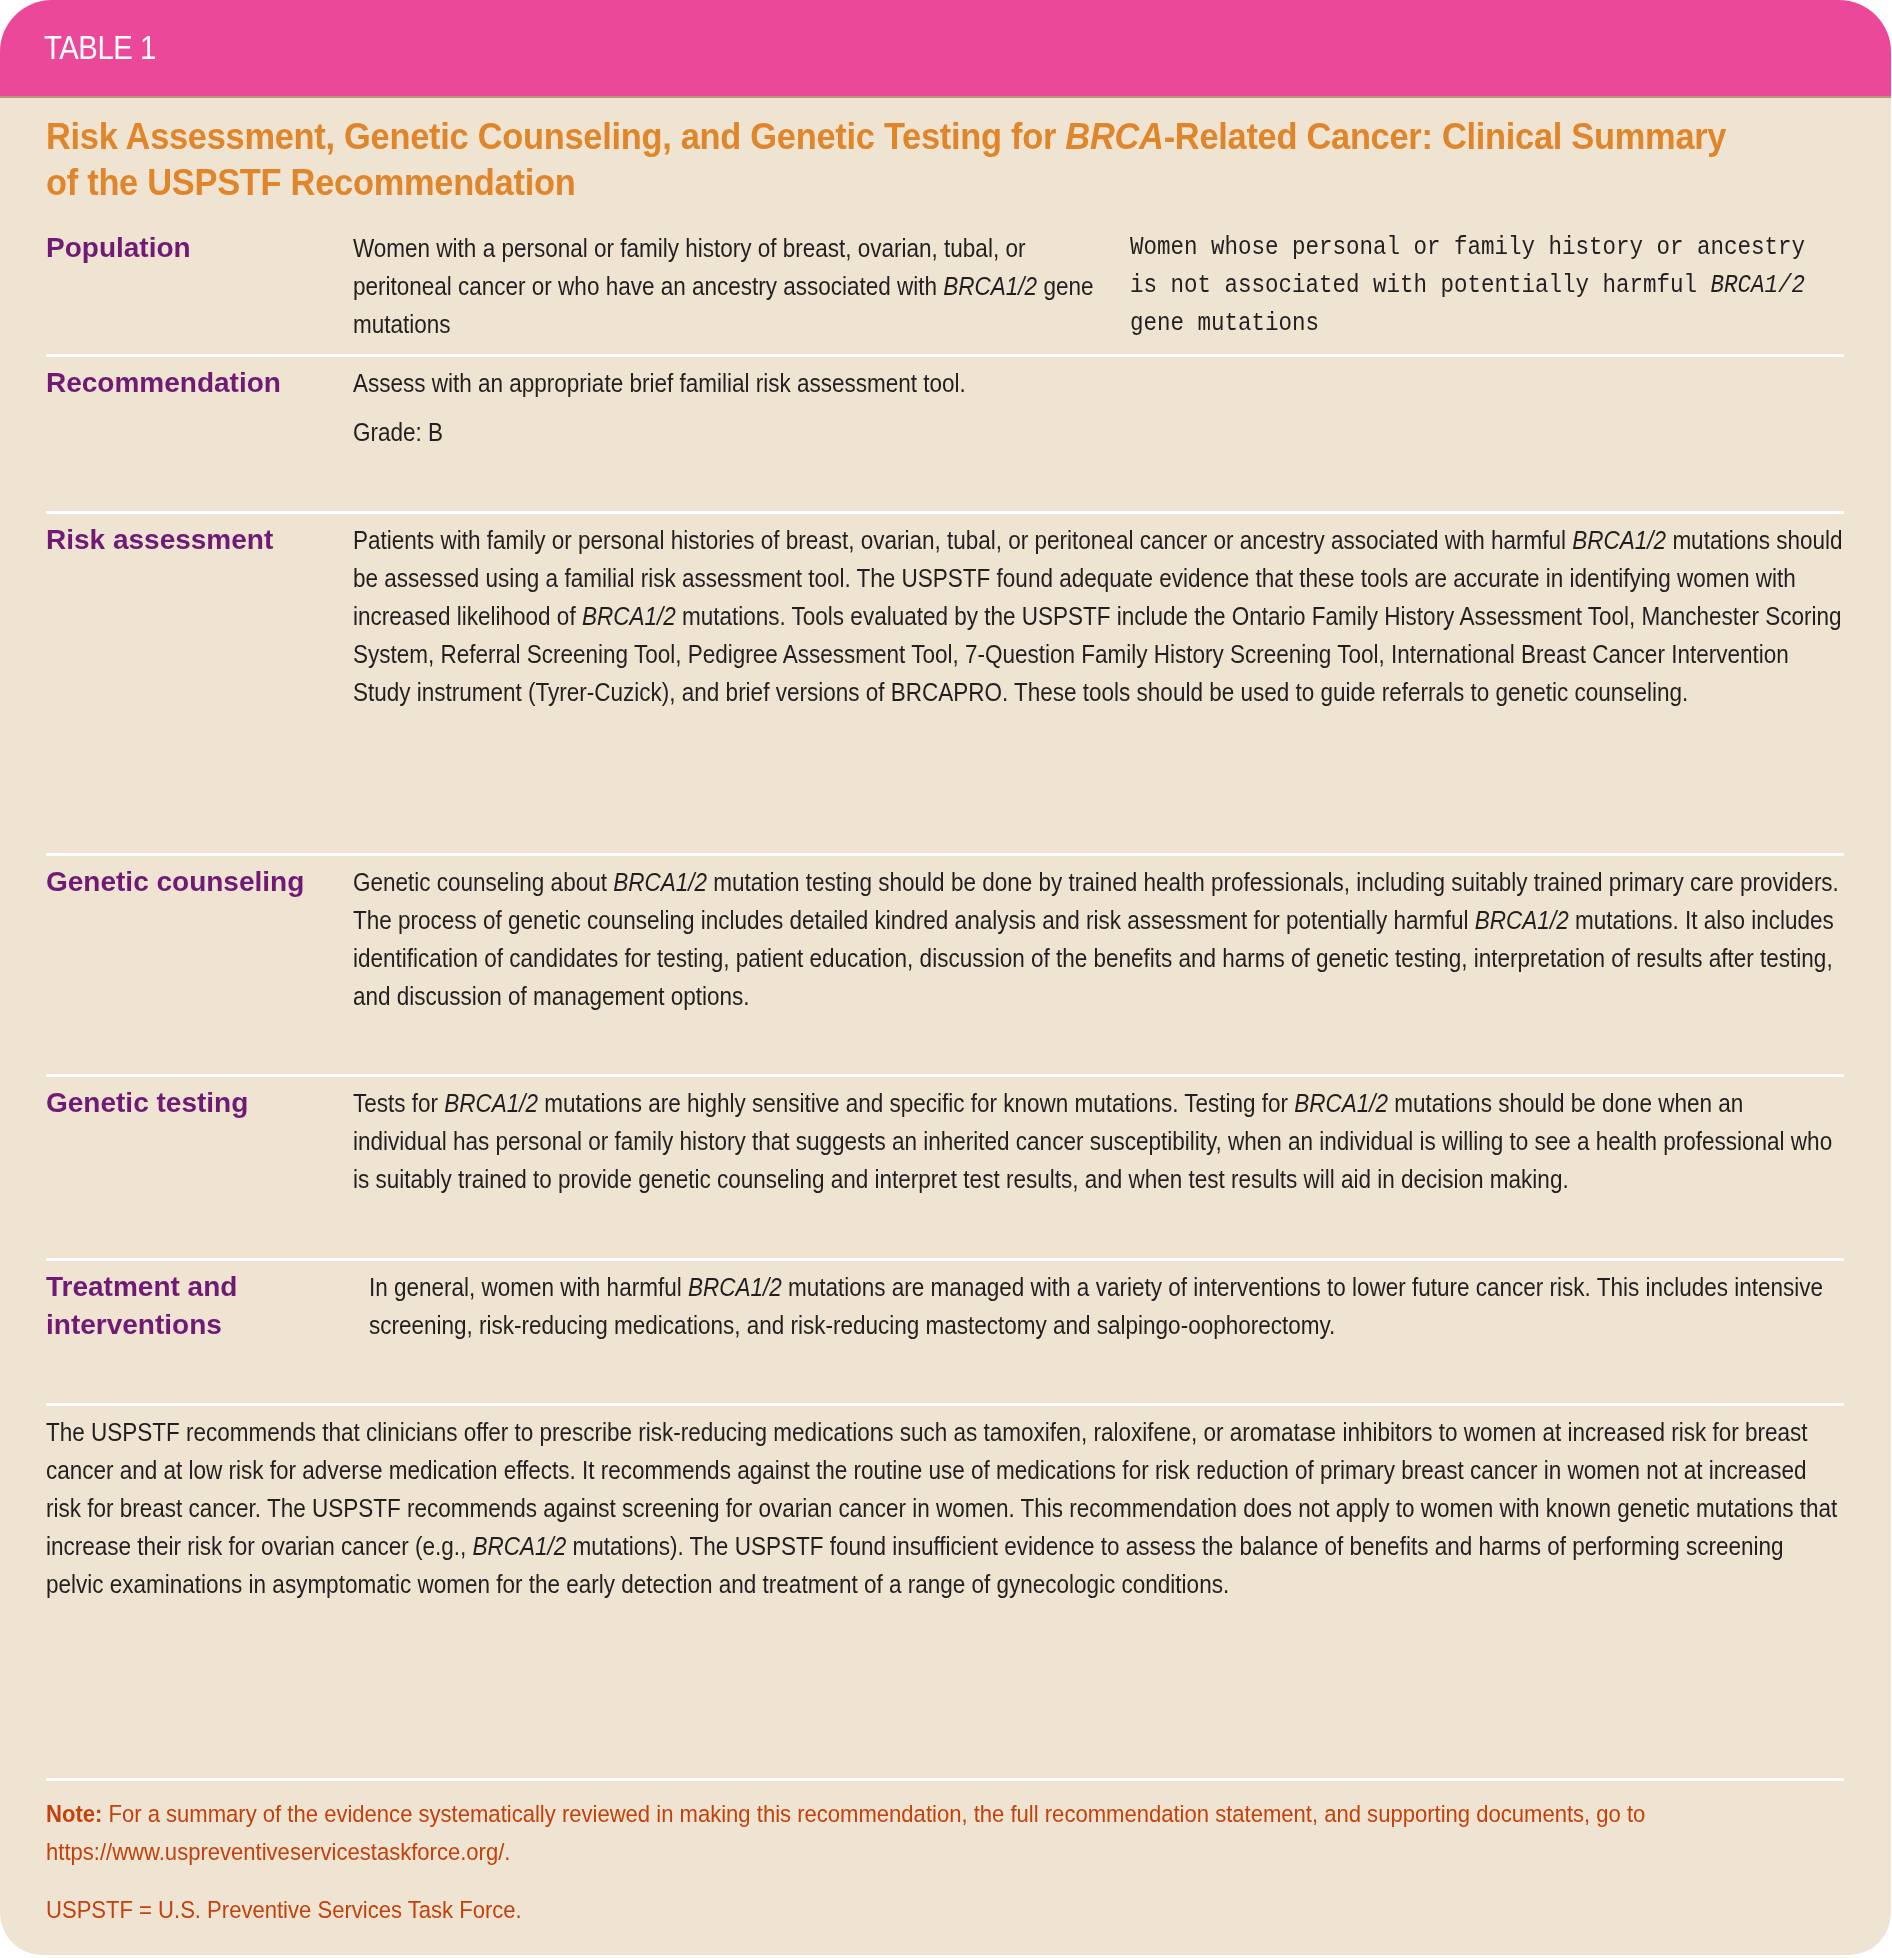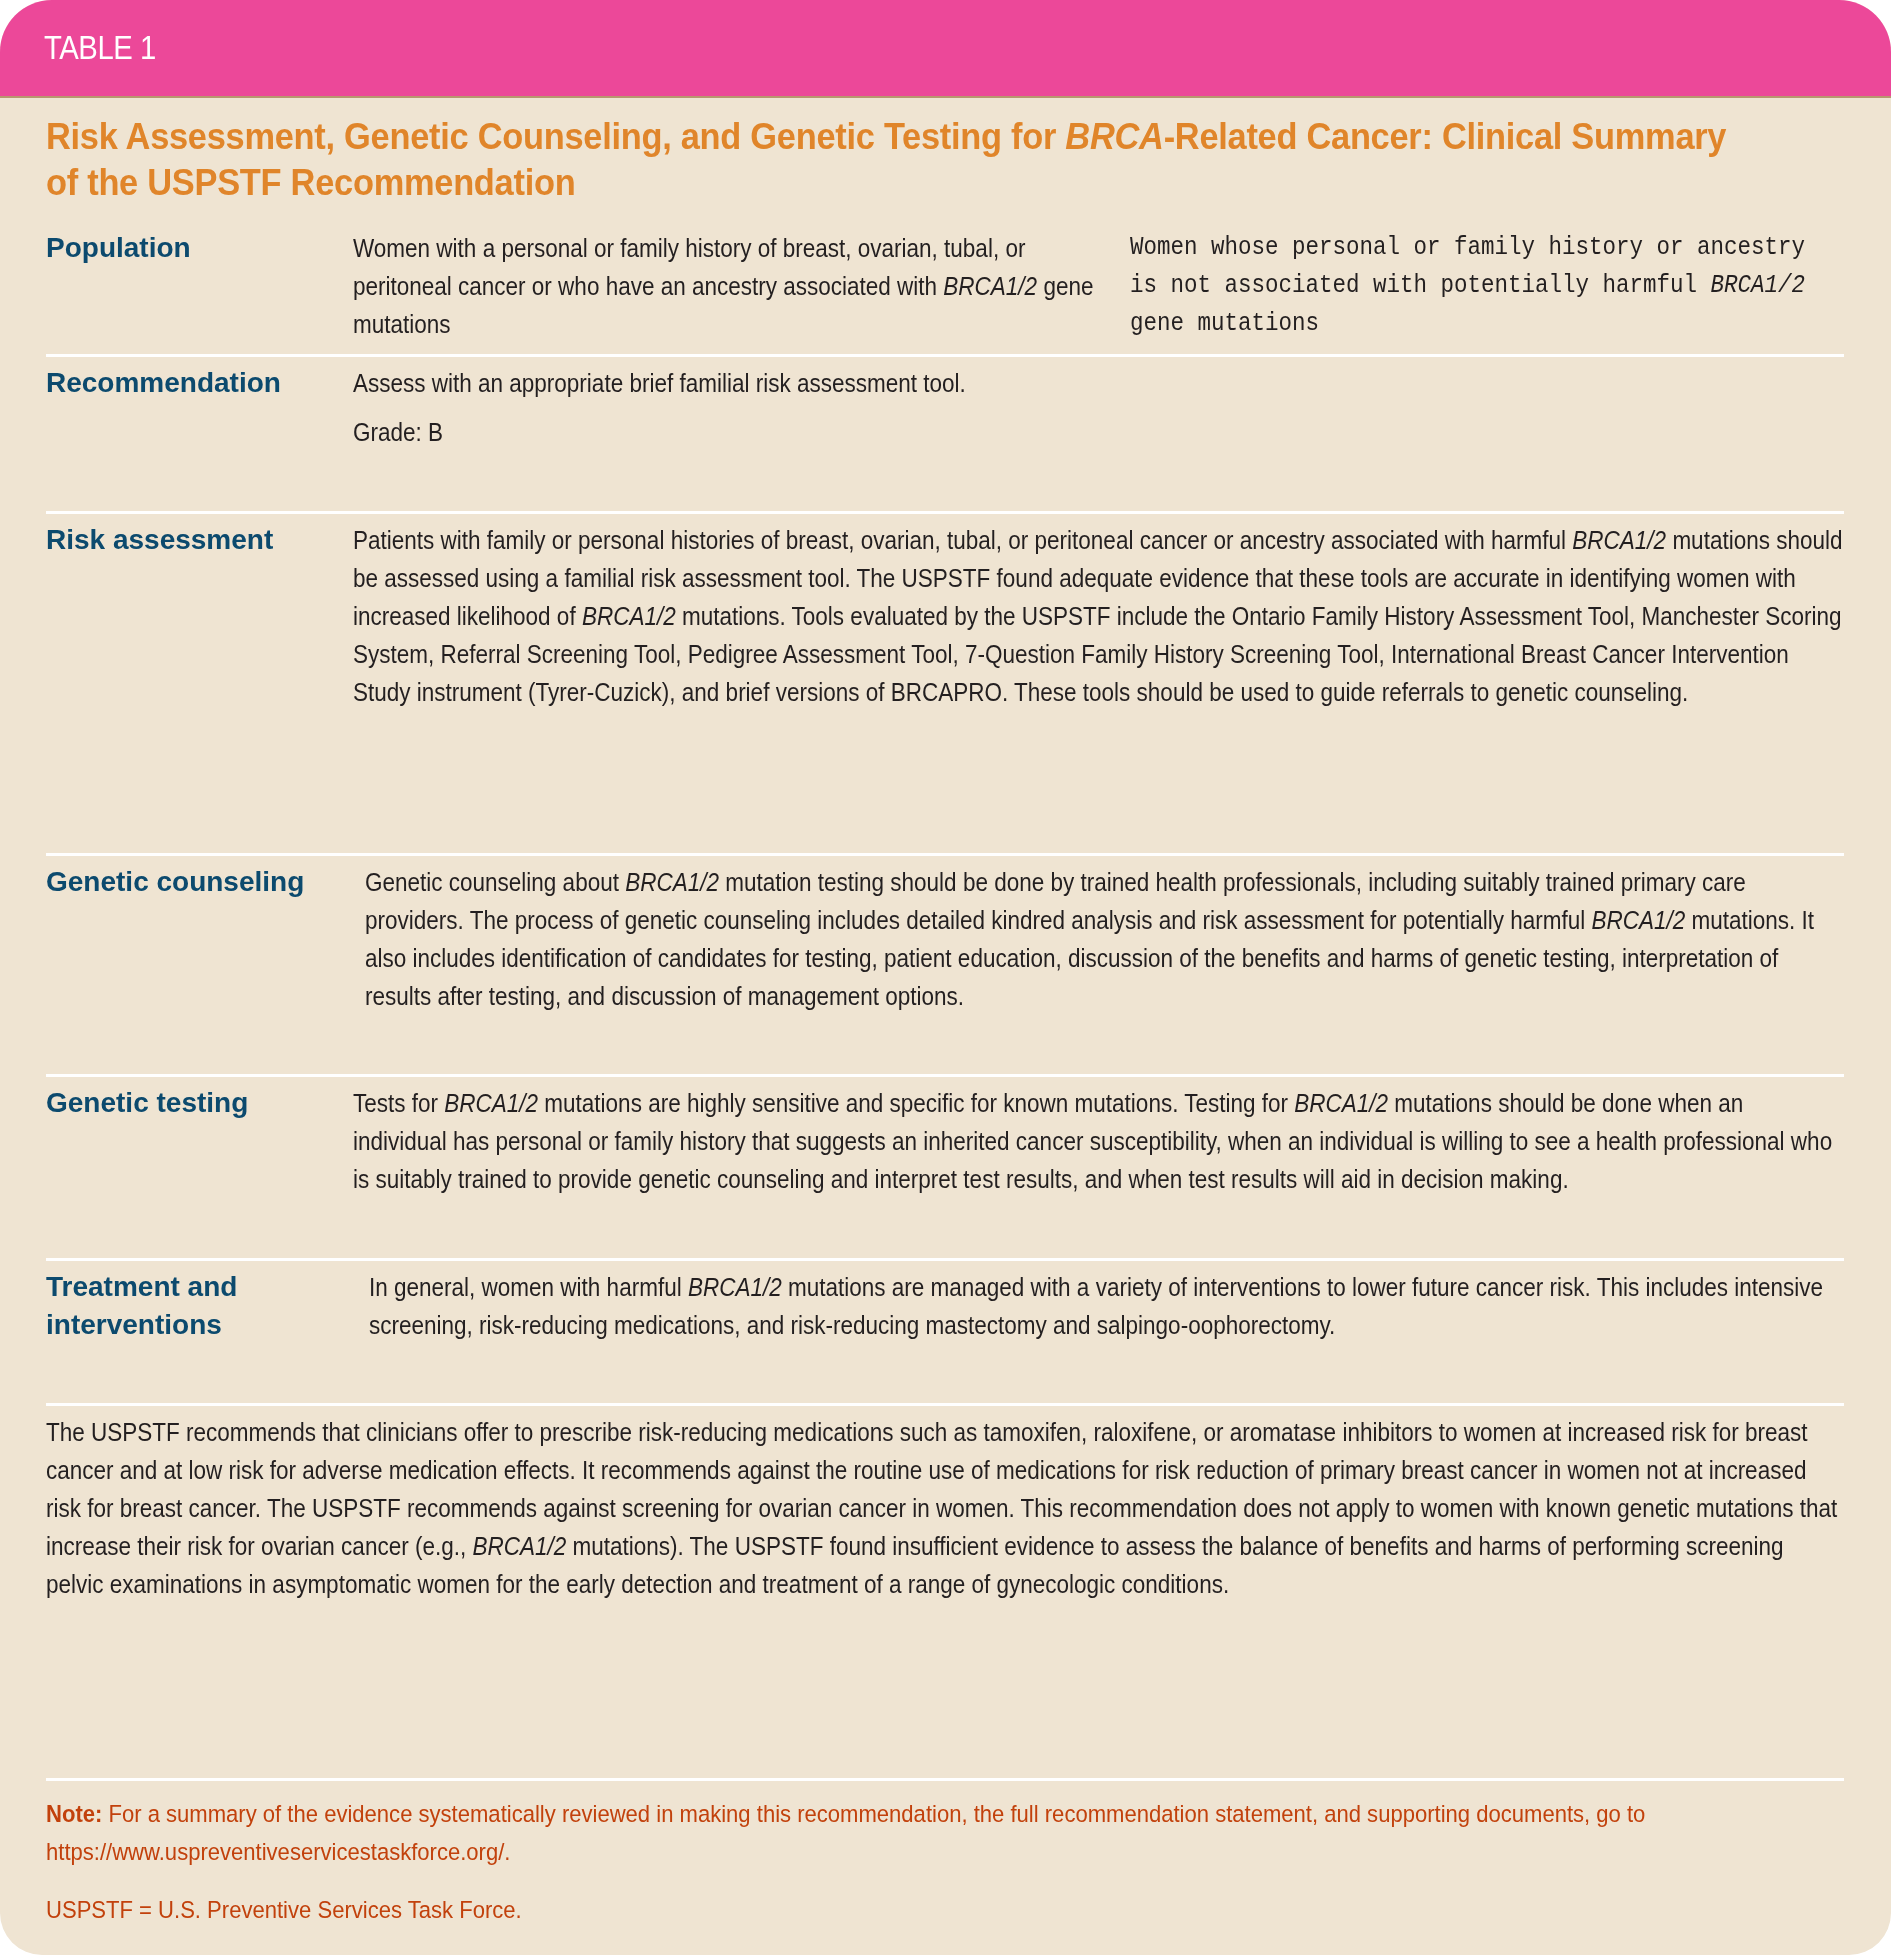--- a/index.html
+++ b/index.html
@@ -49,21 +49,21 @@
     width: 1798px;
   }
   .row {
     position: relative;
     display: flex;
     border-bottom: 3.7px solid #ffffff;
   }
   .row .label {
     width: 307px; flex: none;
     font-weight: bold;
-    color: #0c4a6e;
+    color: #701a75;
     font-size: 28px;
     line-height: 38px;
     padding-top: 7.4px;
   }
   .row .cell {
     color: #231f20;
     font-size: 25px;
     line-height: 38px;
     padding-top: 7.4px;
   }
@@ -123,21 +123,21 @@
       </div>
     </div>
 
     <div class="row" style="height:339px;">
       <div class="label">Risk assessment</div>
       <div class="cell full">
         <div class="txt"><span>Patients with family or personal histories of breast, ovarian, tubal, or peritoneal cancer or ancestry associated with harmful </span><em>BRCA1/2</em><span> mutations should be assessed using a familial risk assessment tool. The USPSTF found adequate evidence that these tools are accurate in identifying women with increased likelihood of </span><em>BRCA1/2</em><span> mutations. Tools evaluated by the USPSTF include the Ontario Family History Assessment Tool, Manchester Scoring System, Referral Screening Tool, Pedigree Assessment Tool, 7-Question Family History Screening Tool, International Breast Cancer Intervention Study instrument (Tyrer-Cuzick), and brief versions of BRCAPRO. These tools should be used to guide referrals to genetic counseling.</span></div>
       </div>
     </div>
 
-    <div class="row" style="height:218px;gap:12px;">
+    <div class="row" style="height:218px;">
       <div class="label" style="width:277px;margin-right:30px;">Genetic counseling</div>
       <div class="cell full">
         <div class="txt"><span>Genetic counseling about </span><em>BRCA1/2</em><span> mutation testing should be done by trained health professionals, including suitably trained primary care providers. The process of genetic counseling includes detailed kindred analysis and risk assessment for potentially harmful </span><em>BRCA1/2</em><span> mutations. It also includes iden­tification of candidates for testing, patient education, discussion of the benefits and harms of genetic testing, interpretation of results after testing, and discussion of management options.</span></div>
       </div>
     </div>
 
     <div class="row" style="height:181px;">
       <div class="label">Genetic testing</div>
       <div class="cell full">
         <div class="txt"><span>Tests for </span><em>BRCA1/2</em><span> mutations are highly sensitive and specific for known mutations. Testing for </span><em>BRCA1/2</em><span> mutations should be done when an individual has personal or family history that suggests an inherited cancer susceptibility, when an individual is willing to see a health professional who is suitably trained to provide genetic counseling and interpret test results, and when test results will aid in decision making.</span></div>

